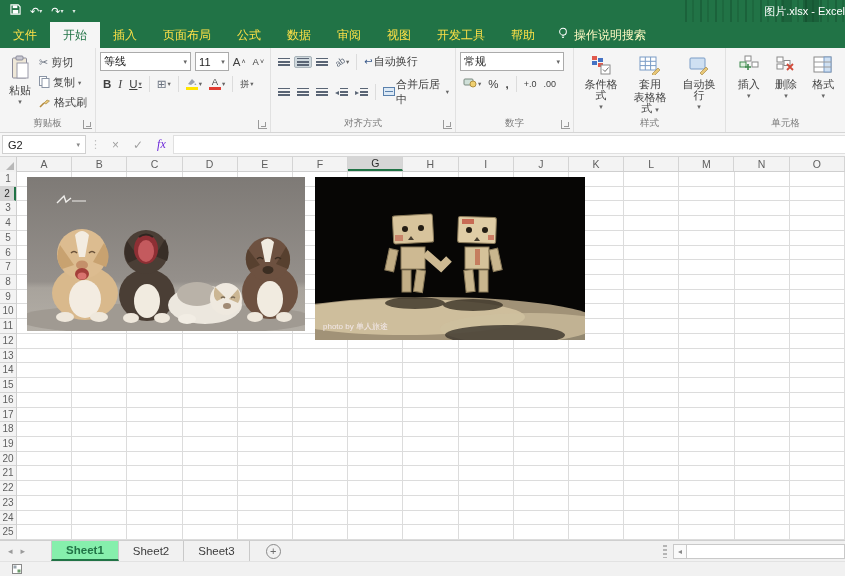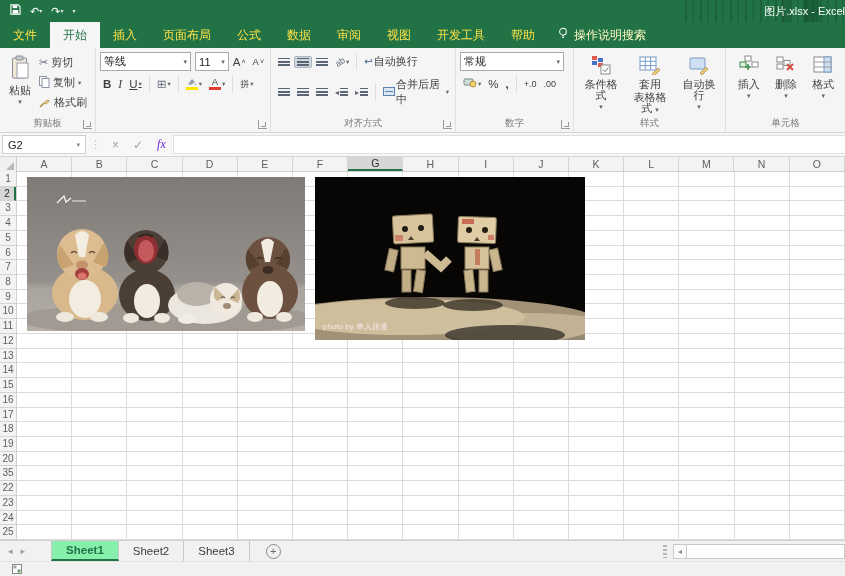--- a/index.html
+++ b/index.html
@@ -459,21 +459,21 @@
         <div class="rhdr">11</div>
         <div class="rhdr">12</div>
         <div class="rhdr">13</div>
         <div class="rhdr">14</div>
         <div class="rhdr">15</div>
         <div class="rhdr">16</div>
         <div class="rhdr">17</div>
         <div class="rhdr">18</div>
         <div class="rhdr">19</div>
         <div class="rhdr">20</div>
-        <div class="rhdr">35</div>
+        <div class="rhdr">21</div>
         <div class="rhdr">22</div>
         <div class="rhdr">23</div>
         <div class="rhdr">24</div>
         <div class="rhdr">25</div>
       </div>
 
     <div class="pic" style="left:27px; top:5px;">
       <svg width="278" height="154" viewBox="0 0 278 154">
         <defs>
           <linearGradient id="pbg" x1="0" y1="0" x2="0" y2="1">

